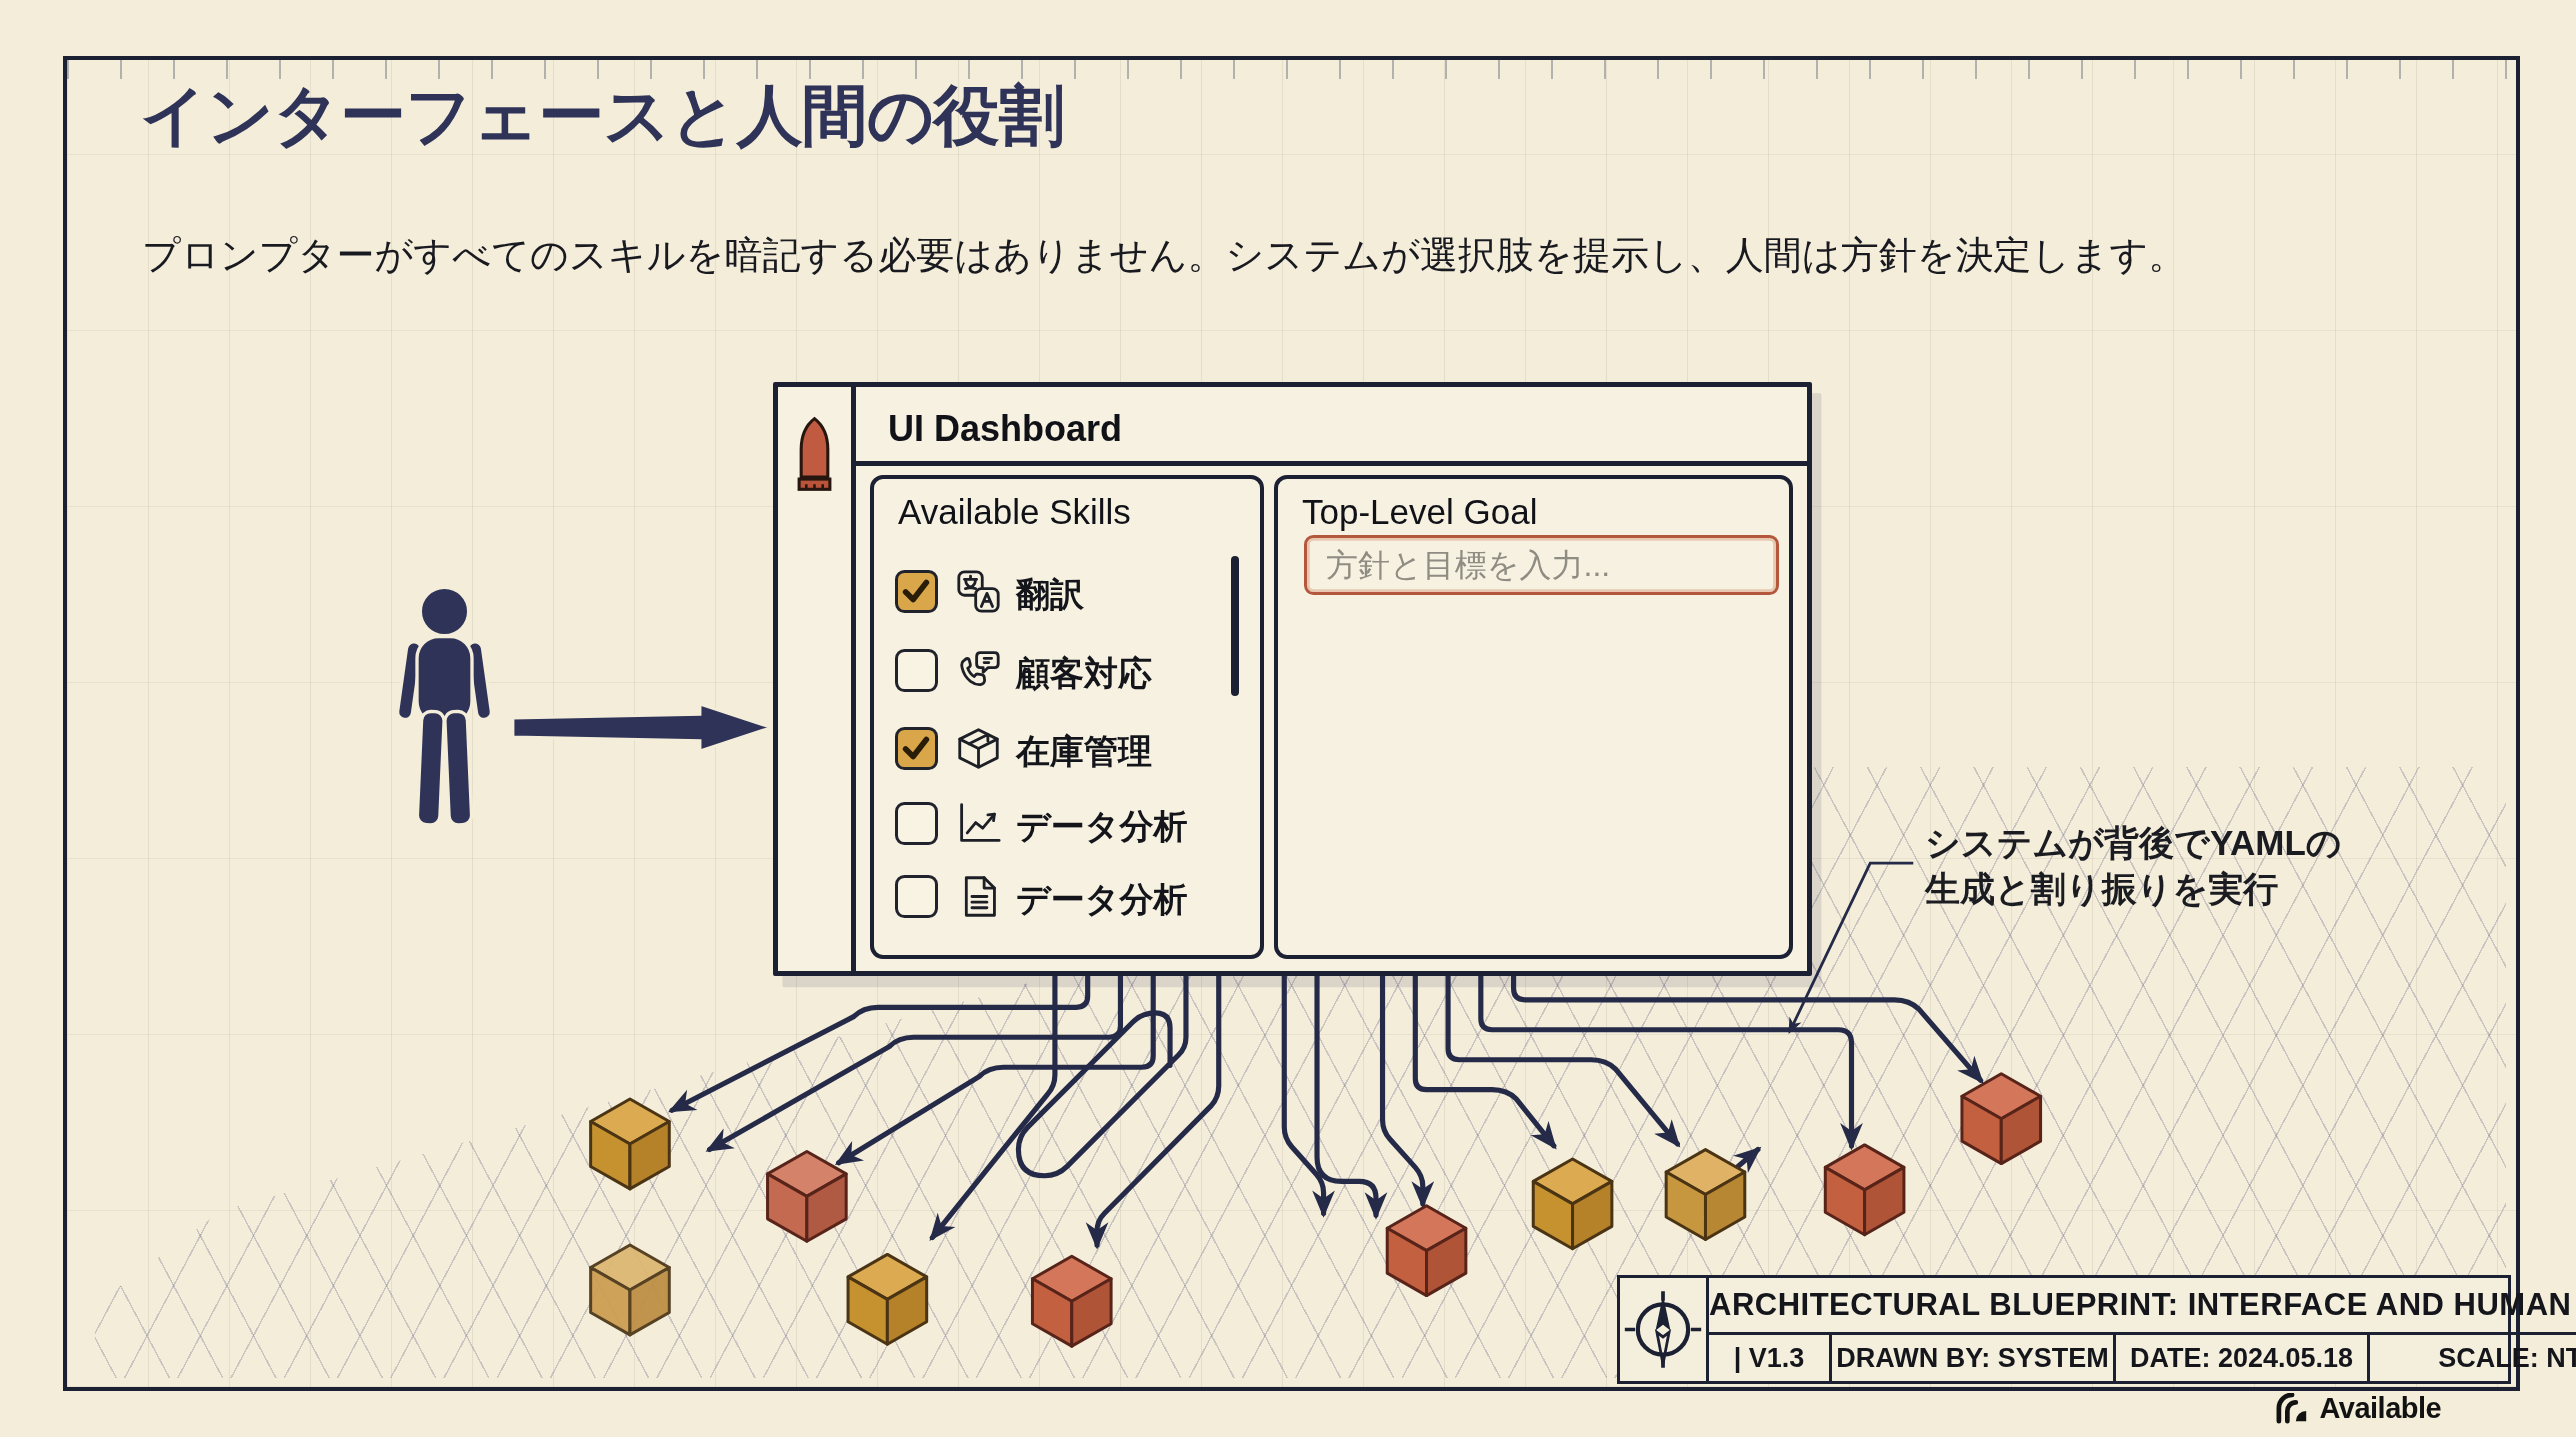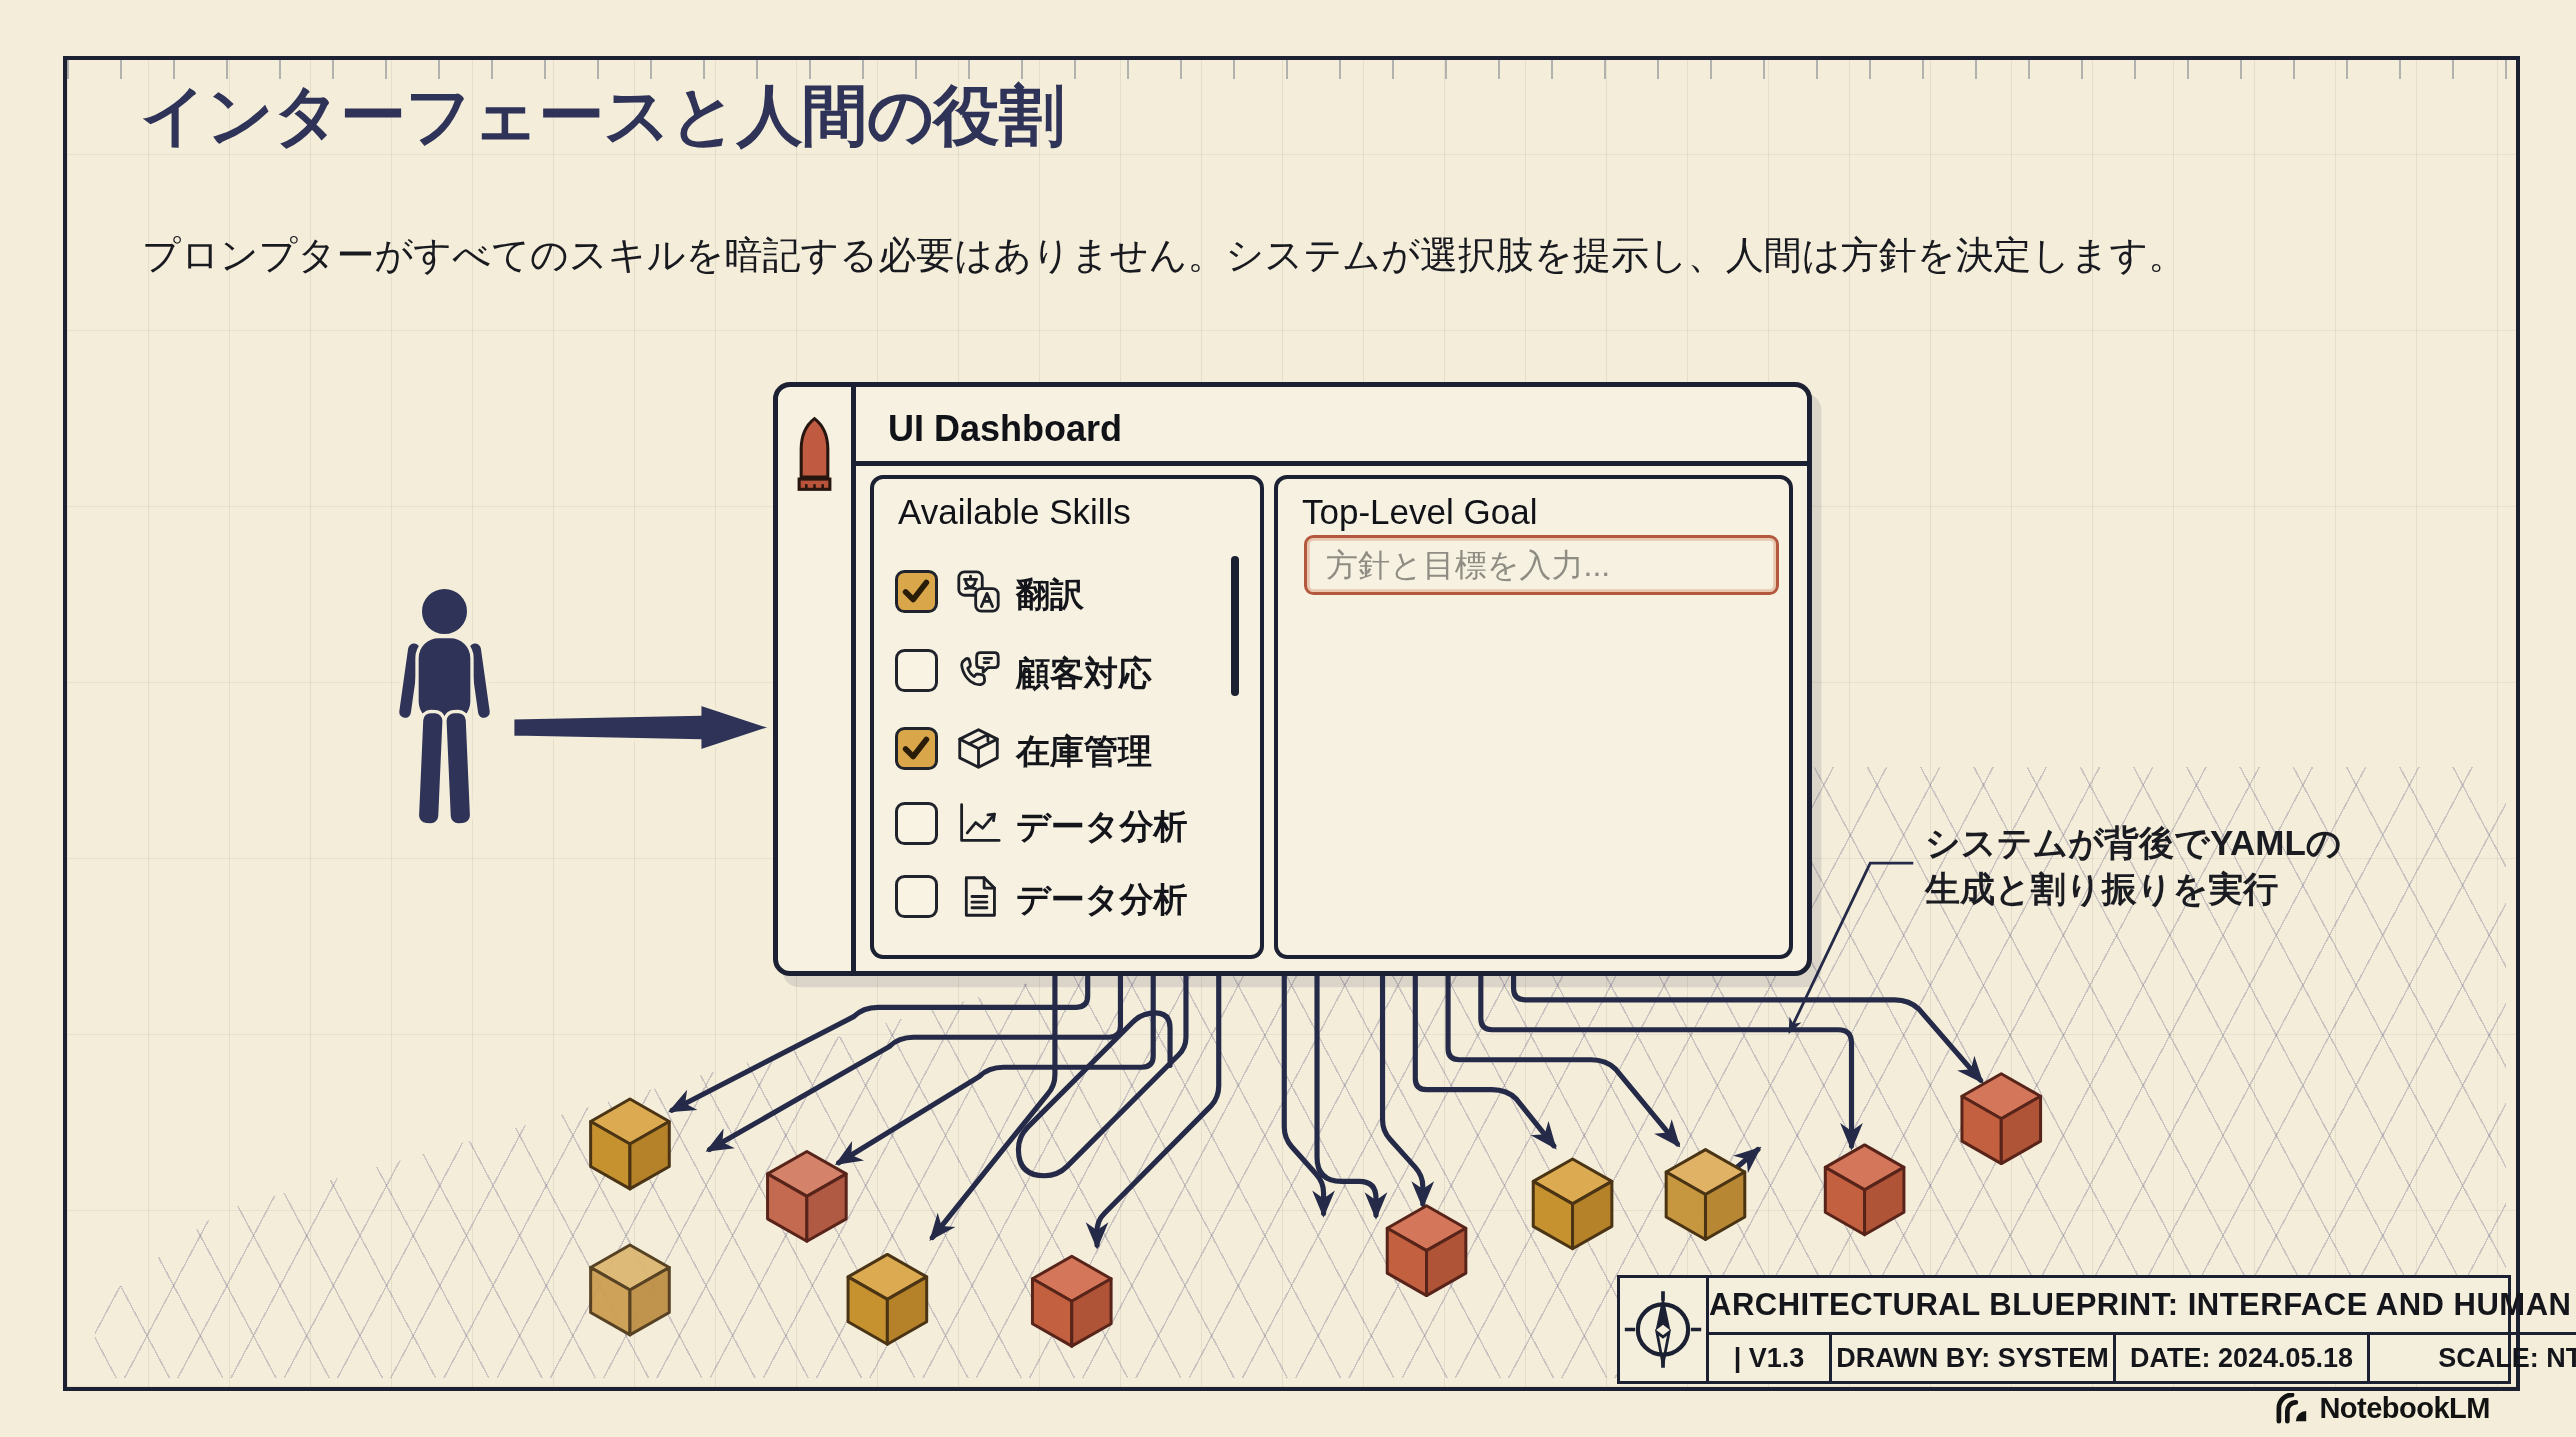--- a/index.html
+++ b/index.html
@@ -16,21 +16,21 @@
     background:
      repeating-linear-gradient(62deg, rgba(108,102,138,.30) 0 1.5px, transparent 1.5px 47px),
      repeating-linear-gradient(-62deg, rgba(108,102,138,.30) 0 1.5px, transparent 1.5px 47px);}
   .ruler{position:absolute;left:0;right:0;top:0;height:19px;
     background:repeating-linear-gradient(90deg, rgba(70,80,105,.38) 0 1.9px, transparent 1.9px 53px);}
   .page-title{position:absolute;left:140px;top:79px;font-size:66px;font-weight:700;
     color:#2e3357;letter-spacing:-0.9px;line-height:1.1;}
   .page-subtitle{position:absolute;left:142px;top:230px;font-size:38px;font-weight:500;color:#191a20;}
   
   .dash{position:absolute;left:773px;top:382px;width:1029px;height:584px;background:#f6f1e0;
-    border:5.6px solid #1b2032;border-radius:17px;box-shadow:9.4px 11.2px 0 rgba(40,45,70,.12);}
+    border:5.6px solid #1b2032;border-radius:2px;box-shadow:9.4px 11.2px 0 rgba(40,45,70,.12);}
   .dash-vdiv{position:absolute;left:73px;top:0;bottom:0;width:4.7px;background:#1b2032;}
   .dash-hdiv{position:absolute;left:73px;right:0;top:74px;height:4.7px;background:#1b2032;}
   .dash-title{position:absolute;left:110px;top:20.6px;font-size:36px;font-weight:700;color:#101218;}
   .panel{position:absolute;top:88px;height:476px;background:#f6f1e0;border:4.7px solid #1b2032;border-radius:13px;}
   .panel.skills{left:92px;width:386px;}
   .panel.goal{left:496px;width:511px;}
   .panel-title{position:absolute;left:24px;top:13px;font-size:35px;font-weight:400;color:#101218;}
   .skill-row{position:absolute;left:0;width:100%;height:52px;padding-left:44px;}
   .cb{position:absolute;left:20.6px;top:4.7px;width:43px;height:43px;border:3.7px solid #20222c;
       border-radius:9.4px;background:#f8f3e2;box-sizing:border-box;}
@@ -290,17 +290,17 @@
       </div>
     </div>
   </div>
 
   <div class="brand">
     <svg width="34" height="32" viewBox="0 0 36 34">
       <path d="M3 30 V16 a14 14 0 0 1 14 -14" fill="none" stroke="#121212" stroke-width="5" stroke-linecap="round"></path>
       <path d="M12 30 V19 a9 9 0 0 1 9 -9" fill="none" stroke="#121212" stroke-width="5" stroke-linecap="round"></path>
       <path d="M21 30 a11 11 0 0 1 11 -11 v11 z" fill="#121212"></path>
     </svg>
-    <span class="brand-name">NotebookLM</span>
+    <span class="brand-name">Available</span>
   </div>
 
 </div>
 
 
 </body></html>

